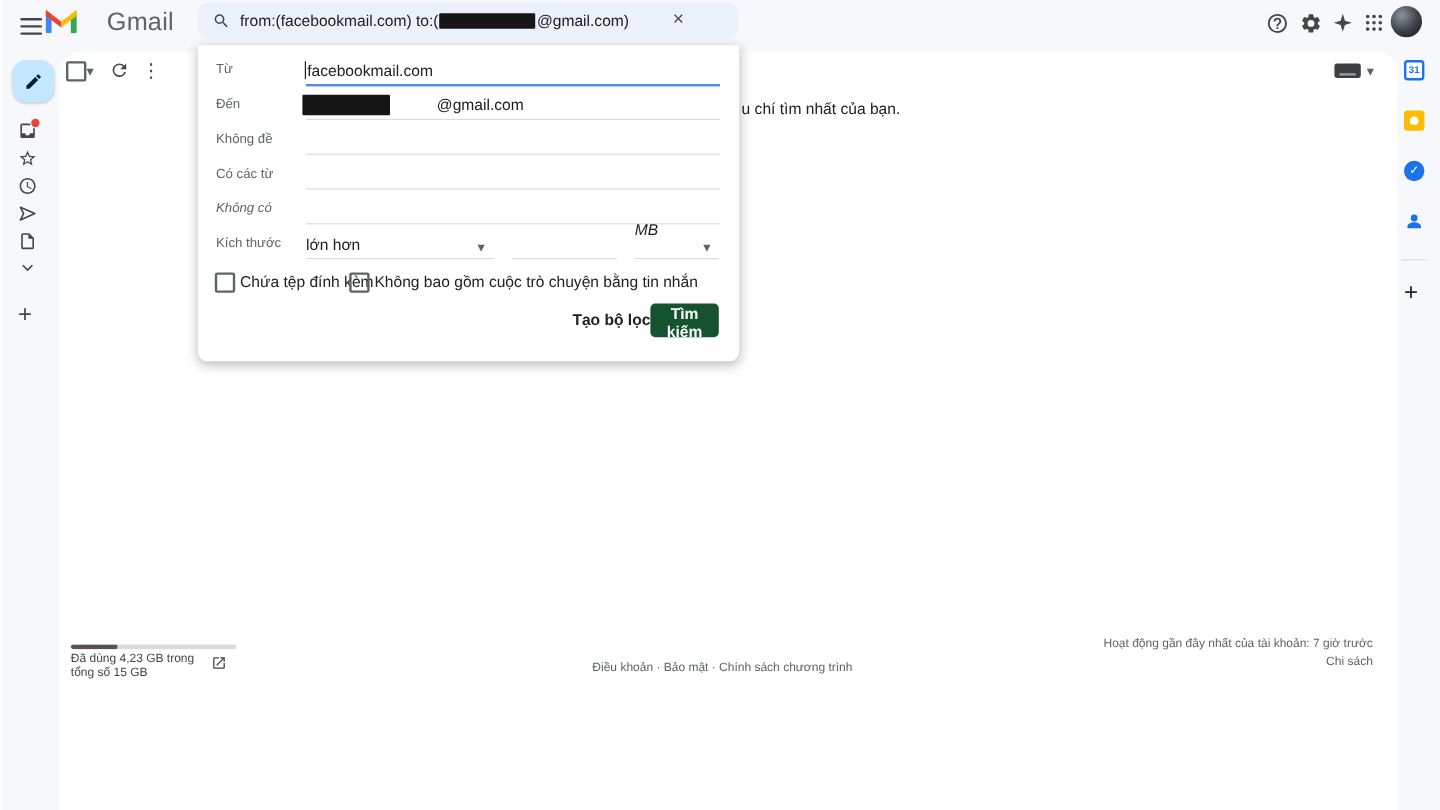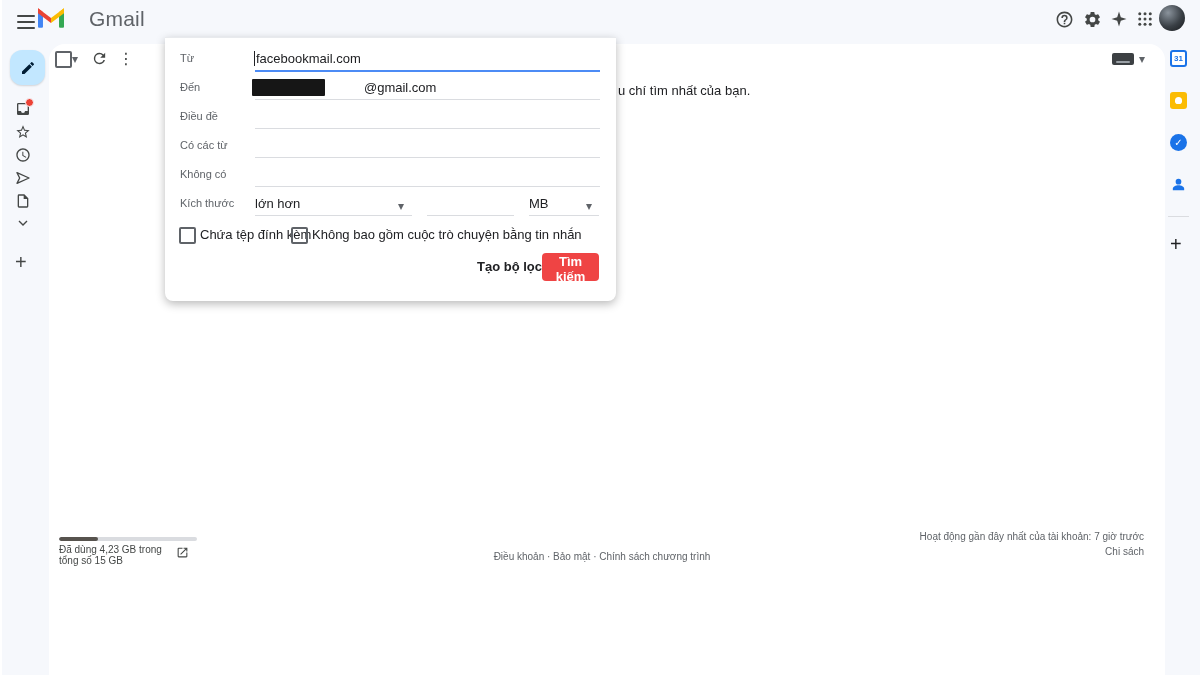--- a/index.html
+++ b/index.html
@@ -50,21 +50,21 @@
   .panel{left:163px;top:37px;width:451px;height:263px;background:#fff;border-radius:0 0 8px 8px;box-shadow:0 3px 10px rgba(0,0,0,.28);border-top:1px solid #e8eaed;}
   .f-label{left:178px;font-size:11px;color:#5f6368;}
   .f-value{font-size:13px;color:#202124;}
   .u-line{left:253px;width:345px;height:1px;background:#dadce0;}
   .u-active{height:2px;background:#4c8bf5;}
   .cursorbar{left:252px;top:51px;width:1px;height:15px;background:#202124;}
   .redact-to{left:250px;top:79px;width:73px;height:17px;}
   .cbx{width:13px;height:13px;border:2px solid #5f6368;border-radius:2px;cursor:pointer;}
   .cb-label{font-size:13px;color:#202124;}
   .btn-text{font-size:13px;font-weight:bold;color:#202124;cursor:pointer;padding:6px 10px;border-radius:4px;}
-  .btn-primary{left:540px;top:253px;width:57px;height:28px;background:#ef4444;color:#fff;border:none;border-radius:4px;font-size:13px;font-weight:bold;cursor:pointer;font-family:inherit;}
+  .btn-primary{left:540px;top:253px;width:57px;height:28px;background:#14532d;color:#fff;border:none;border-radius:4px;font-size:13px;font-weight:bold;cursor:pointer;font-family:inherit;}
 
   
   .storage-track{left:57px;top:537px;width:138px;height:4px;background:#dadce0;border-radius:2px;overflow:hidden;}
   .storage-fill{height:4px;background:#57534e;border-radius:2px;}
   .footer-txt{font-size:10px;color:#5f6368;}
   .storage-label{left:57px;top:544px;width:122px;line-height:11px;color:#444746;}
   .legal{left:450px;top:531px;width:300px;text-align:center;margin-top:20px;}
   .activity{left:850px;top:531px;width:292px;text-align:right;}
   .details{left:850px;top:546px;width:292px;text-align:right;cursor:pointer;}
 </style>
@@ -83,20 +83,33 @@
       <polygon fill="#ea4335" points="0,0 12,9 12,13.5 0,4.5"></polygon>
       <polygon fill="#fbbc04" points="24,0 24,4.5 12,13.5 12,9"></polygon>
       <rect fill="#4285f4" x="0" y="3.6" width="4.6" height="14.4" rx="1"></rect>
       <rect fill="#34a853" x="19.4" y="3.6" width="4.6" height="14.4" rx="1"></rect>
       <polygon fill="#ea4335" points="0,0 4.6,3.4 4.6,8 0,4.5"></polygon>
       <polygon fill="#fbbc04" points="24,0 24,4.5 19.4,8 19.4,3.4"></polygon>
     </svg>
   </div>
   <div class="abs logo-text">Gmail</div>
 
+  <div class="abs searchbar">
+    <span style="margin:0 8px 0 12px;">
+      <svg width="15" height="15" viewBox="0 0 24 24" fill="#444746">
+          <path d="M15.5 14h-.79l-.28-.27A6.47 6.47 0 0 0 16 9.5 6.5 6.5 0 1 0 9.5 16c1.61 0 3.09-.59 4.23-1.57l.27.28v.79l5 4.99L20.49 19l-4.99-5zm-6 0C7.01 14 5 11.99 5 9.5S7.01 5 9.5 5 14 7.01 14 9.5 11.99 14 9.5 14z"></path>
+        </svg>
+    </span>
+    <span class="search-q">
+      <span>from:(facebookmail.com) to:(</span>
+        <span class="redact redact-search"></span>
+        <span>@gmail.com)</span>
+    </span>
+    <span class="clear-x">×</span>
+  </div>
 
   <div class="abs tb-icon" style="left:1051px;">
     <svg width="19" height="19" viewBox="0 0 24 24" fill="#444746">
         <path d="M11 18h2v-2h-2v2zm1-16C6.48 2 2 6.48 2 12s4.48 10 10 10 10-4.48 10-10S17.52 2 12 2zm0 18c-4.41 0-8-3.59-8-8s3.59-8 8-8 8 3.59 8 8-3.59 8-8 8zm0-14a4 4 0 0 0-4 4h2a2 2 0 1 1 4 0c0 2-3 1.75-3 5h2c0-2.25 3-2.5 3-5a4 4 0 0 0-4-4z"></path>
       </svg>
   </div>
   <div class="abs tb-icon" style="left:1079px;">
     <svg width="19" height="19" viewBox="0 0 24 24" fill="#444746">
         <path d="M19.14 12.94c.04-.3.06-.61.06-.94 0-.32-.02-.64-.07-.94l2.03-1.58a.49.49 0 0 0 .12-.61l-1.92-3.32a.49.49 0 0 0-.59-.22l-2.39.96c-.5-.38-1.03-.7-1.62-.94l-.36-2.54a.48.48 0 0 0-.48-.41h-3.84c-.24 0-.43.17-.47.41l-.36 2.54c-.59.24-1.13.57-1.62.94l-2.39-.96a.49.49 0 0 0-.59.22L2.74 8.87c-.12.21-.08.47.12.61l2.03 1.58c-.05.3-.09.63-.09.94s.02.64.07.94l-2.03 1.58a.49.49 0 0 0-.12.61l1.92 3.32c.12.22.37.29.59.22l2.39-.96c.5.38 1.03.7 1.62.94l.36 2.54c.05.24.24.41.48.41h3.84c.24 0 .44-.17.47-.41l.36-2.54c.59-.24 1.13-.56 1.62-.94l2.39.96c.22.08.47 0 .59-.22l1.92-3.32c.12-.22.07-.47-.12-.61l-2.01-1.58zM12 15.6A3.6 3.6 0 1 1 12 8.4a3.6 3.6 0 0 1 0 7.2z"></path>
       </svg>
@@ -205,39 +218,39 @@
 <div class="abs f-label" style="top:52px;">Từ</div>
 <div class="abs cursorbar"></div>
 <div class="abs f-value" style="left:254px;top:51px;">facebookmail.com</div>
 <div class="abs u-line u-active" style="top:70px;"></div>
 
 <div class="abs f-label" style="top:81px;">Đến</div>
 <div class="abs redact redact-to"></div>
 <div class="abs f-value" style="left:323px;top:80px;margin-left:39px;">@gmail.com</div>
 <div class="abs u-line" style="top:99px;"></div>
 
-<div class="abs f-label" style="top:110px;">Điều đề</div>
+<div class="abs f-label" style="top:110px;">Không đề</div>
 <div class="abs f-value" style="left:254px;top:109px;"></div>
 <div class="abs u-line" style="top:128px;"></div>
 
 <div class="abs f-label" style="top:139px;">Có các từ</div>
 <div class="abs f-value" style="left:254px;top:138px;"></div>
 <div class="abs u-line" style="top:157px;"></div>
 
-<div class="abs f-label" style="top:168px;">Không có</div>
+<div class="abs f-label" style="top:168px;font-style:italic;">Không có</div>
 <div class="abs f-value" style="left:254px;top:167px;"></div>
 <div class="abs u-line" style="top:186px;"></div>
 
 <div class="abs f-label" style="top:197px;">Kích thước</div>
 <div class="abs f-value" style="left:253px;top:196px;">lớn hơn</div>
 <div class="abs caret" style="left:396px;top:200px;">▾</div>
 <div class="abs" style="left:253px;top:215px;width:157px;height:1px;background:#dadce0;"></div>
 <div class="abs f-value" style="left:427px;top:196px;"></div>
 <div class="abs" style="left:425px;top:215px;width:87px;height:1px;background:#dadce0;"></div>
-<div class="abs f-value" style="left:527px;top:196px;">MB</div>
+<div class="abs f-value" style="left:527px;top:184px;font-style:italic;">MB</div>
 <div class="abs caret" style="left:584px;top:200px;">▾</div>
 <div class="abs" style="left:527px;top:215px;width:70px;height:1px;background:#dadce0;"></div>
 
 <div class="abs cbx" style="left:177px;top:227px;"></div>
 <div class="abs cb-label" style="left:198px;top:227px;">Chứa tệp đính kèm</div>
 <div class="abs cbx" style="left:289px;top:227px;"></div>
 <div class="abs cb-label" style="left:310px;top:227px;">Không bao gồm cuộc trò chuyện bằng tin nhắn</div>
 
 <div class="abs btn-text" style="left:465px;top:253px;">Tạo bộ lọc</div>
 <button class="abs btn-primary">Tìm kiếm</button>

